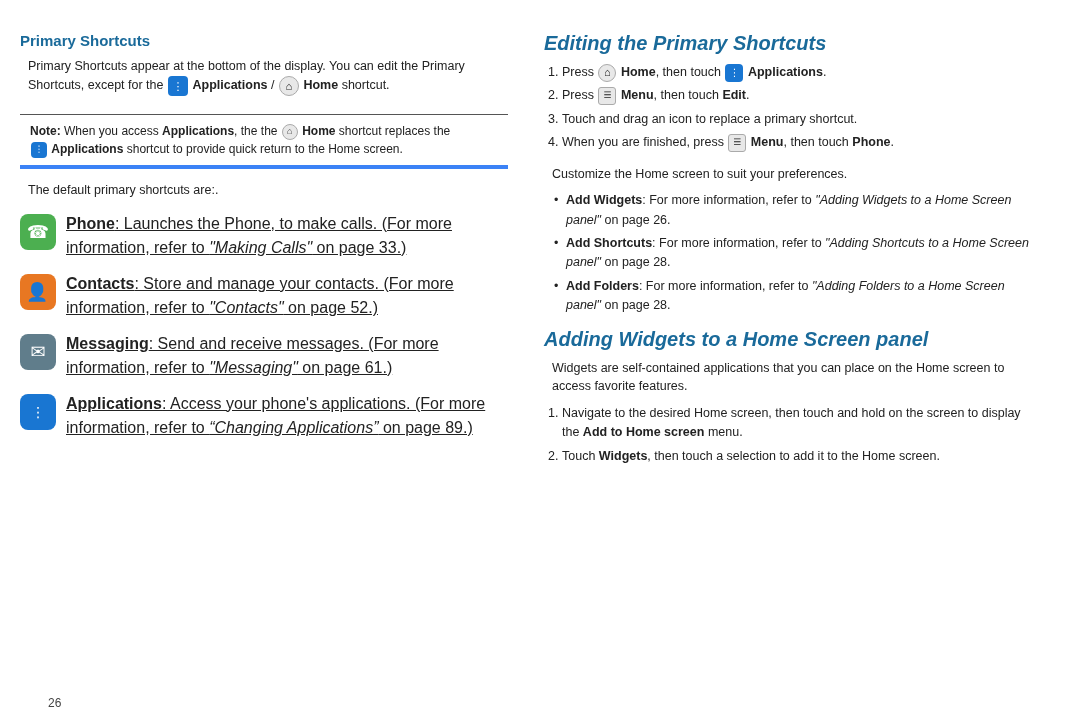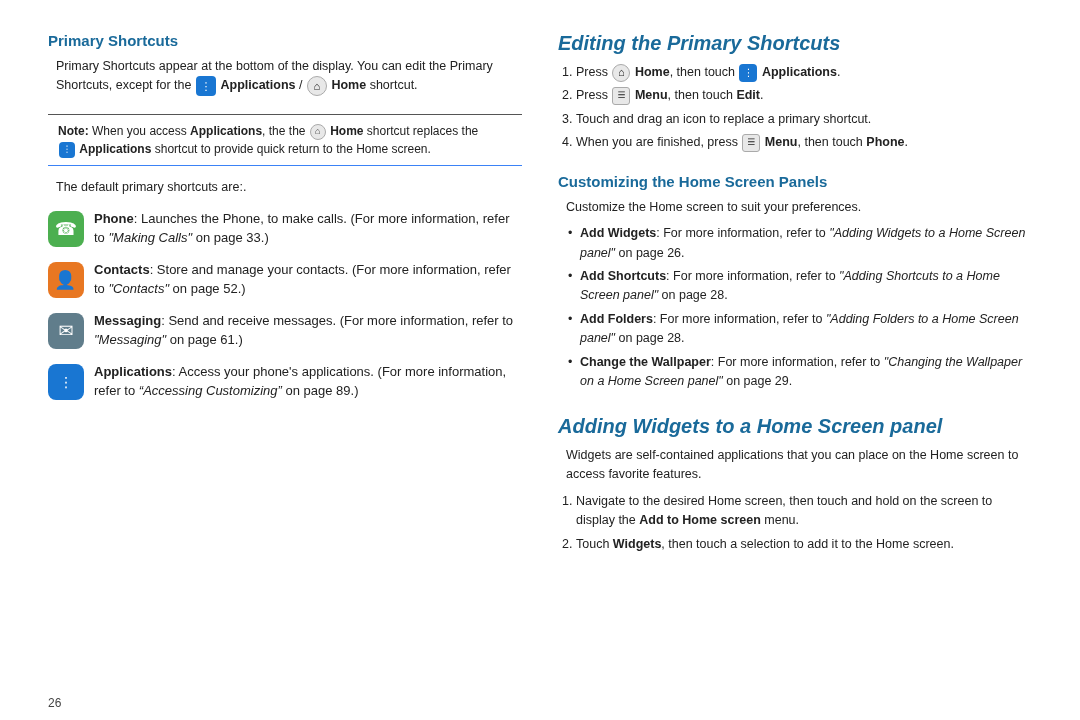--- a/index.html
+++ b/index.html
@@ -11,21 +11,21 @@
       width: 1080px;
       height: 720px;
       overflow: hidden;
       display: flex;
       flex-direction: column;
     }
     .page {
       display: flex;
       flex-direction: row;
       flex: 1;
-      padding: 32px 48px 32px 48px;
+      padding: 32px 48px 32px 20px;
       gap: 36px;
     }
     .left-col {
       flex: 1;
       display: flex;
       flex-direction: column;
       gap: 0;
     }
     .right-col {
       flex: 1;
@@ -48,21 +48,21 @@
     }
     .body-text {
       font-size: 12.5px;
       line-height: 1.5;
       color: #222;
       margin-bottom: 8px;
       margin-left: 8px;
     }
     .note-box {
       border-top: 1px solid #555;
-      border-bottom: 1px solid #3b82f6;
+      border-bottom: 4px solid #3b82f6;
       padding: 7px 10px;
       margin: 10px 0 12px 0;
       font-size: 12px;
       line-height: 1.5;
     }
     .shortcuts-list {
       margin-top: 4px;
     }
     .shortcut-item {
       display: flex;
@@ -79,37 +79,38 @@
       align-items: center;
       justify-content: center;
       font-size: 18px;
       margin-top: 2px;
     }
     .icon-phone { background: #4caf50; color: white; }
     .icon-contacts { background: #e87722; color: white; }
     .icon-messaging { background: #607d8b; color: white; }
     .icon-apps { background: #1976d2; color: white; }
     .shortcut-text {
-      font-size: 13px;
+      font-size: 16px;
       line-height: 1.5;
+      text-decoration: underline;
     }
     .bold { font-weight: bold; }
     .italic { font-style: italic; }
     .numbered-list {
       padding-left: 18px;
       margin-bottom: 8px;
     }
     .numbered-list li {
       font-size: 12.5px;
       line-height: 1.55;
       margin-bottom: 4px;
     }
     .bullet-list {
       padding-left: 10px;
-      margin-bottom: 12px;
+      margin-bottom: 0;
       list-style: none;
     }
     .bullet-list li {
       font-size: 12.5px;
       line-height: 1.55;
       margin-bottom: 4px;
       padding-left: 12px;
       position: relative;
     }
     .bullet-list li::before {
@@ -203,21 +204,21 @@
       <div class="shortcut-item">
         <div class="shortcut-icon icon-messaging">✉</div>
         <div class="shortcut-text">
           <span class="bold">Messaging</span><span>: Send and receive messages. (For more information, refer to <span class="italic">"Messaging"</span> on page 61.)</span>
         </div>
       </div>
 
       <div class="shortcut-item">
         <div class="shortcut-icon icon-apps" style="font-size:14px;">⋮</div>
         <div class="shortcut-text">
-          <span class="bold">Applications</span><span>: Access your phone's applications. (For more information, refer to <span class="italic">“Accessing Customizing”</span> on page 89.)</span>
+          <span class="bold">Applications</span><span>: Access your phone's applications. (For more information, refer to <span class="italic">“Changing Applications”</span> on page 89.)</span>
         </div>
       </div>
     </div>
   </div>
 
   <div class="right-col">
 
     <div class="section-title-italic">Editing the Primary Shortcuts</div>
 
     <ol class="numbered-list">
@@ -228,35 +229,31 @@
         Press <span class="inline-icon inline-menu-icon" style="width:18px;height:18px;">☰</span> <span class="bold">Menu</span>, then touch <span class="bold">Edit</span>.
       </li>
       <li>
         Touch and drag an icon to replace a primary shortcut.
       </li>
       <li>
         When you are finished, press <span class="inline-icon inline-menu-icon" style="width:18px;height:18px;">☰</span> <span class="bold">Menu</span>, then touch <span class="bold">Phone</span>.
       </li>
     </ol>
 
-    <div class="section-title" style="margin-top:8px;">Customizing the Home Screen Panels</div>
     <div class="body-text">Customize the Home screen to suit your preferences.</div>
 
     <ul class="bullet-list">
       <li>
         <span class="bold">Add Widgets</span>: For more information, refer to <span class="italic">"Adding Widgets to a Home Screen panel"</span> on page 26.
       </li>
       <li>
         <span class="bold">Add Shortcuts</span>: For more information, refer to <span class="italic">"Adding Shortcuts to a Home Screen panel"</span> on page 28.
       </li>
       <li>
         <span class="bold">Add Folders</span>: For more information, refer to <span class="italic">"Adding Folders to a Home Screen panel"</span> on page 28.
-      </li>
-      <li>
-        <span class="bold">Change the Wallpaper</span>: For more information, refer to <span class="italic">"Changing the Wallpaper on a Home Screen panel"</span> on page 29.
       </li>
     </ul>
 
     <div class="section-title-italic" style="margin-top:8px;">Adding Widgets to a Home Screen panel</div>
     <div class="body-text">Widgets are self-contained applications that you can place on the Home screen to access favorite features.</div>
 
     <ol class="numbered-list">
       <li>
         Navigate to the desired Home screen, then touch and hold on the screen to display the <span class="bold">Add to Home screen</span> menu.
       </li>

